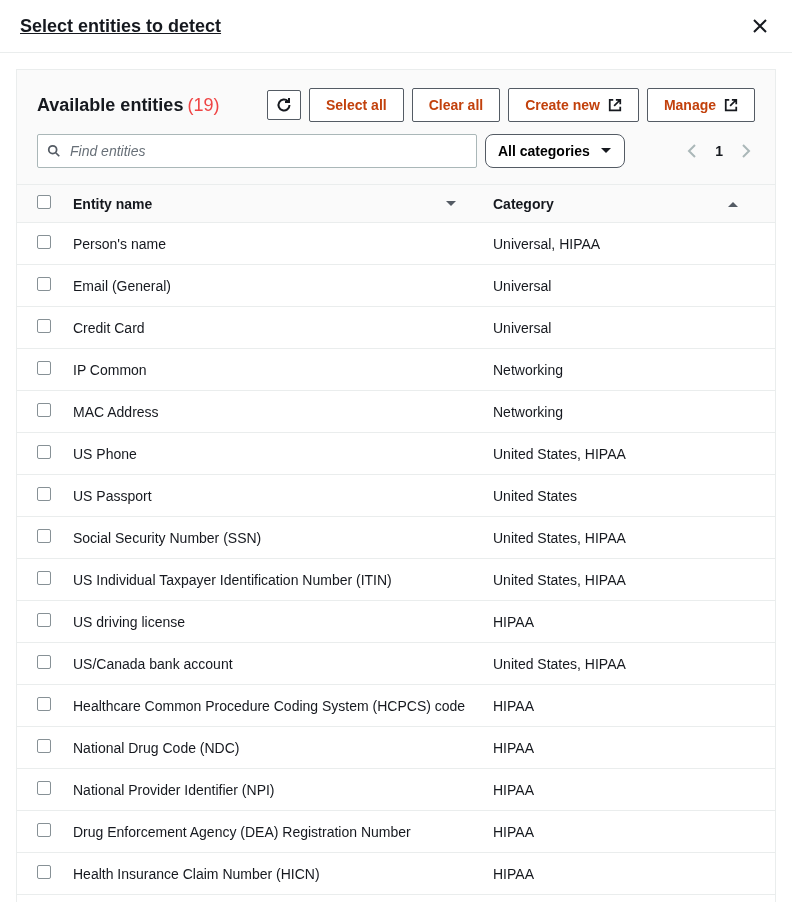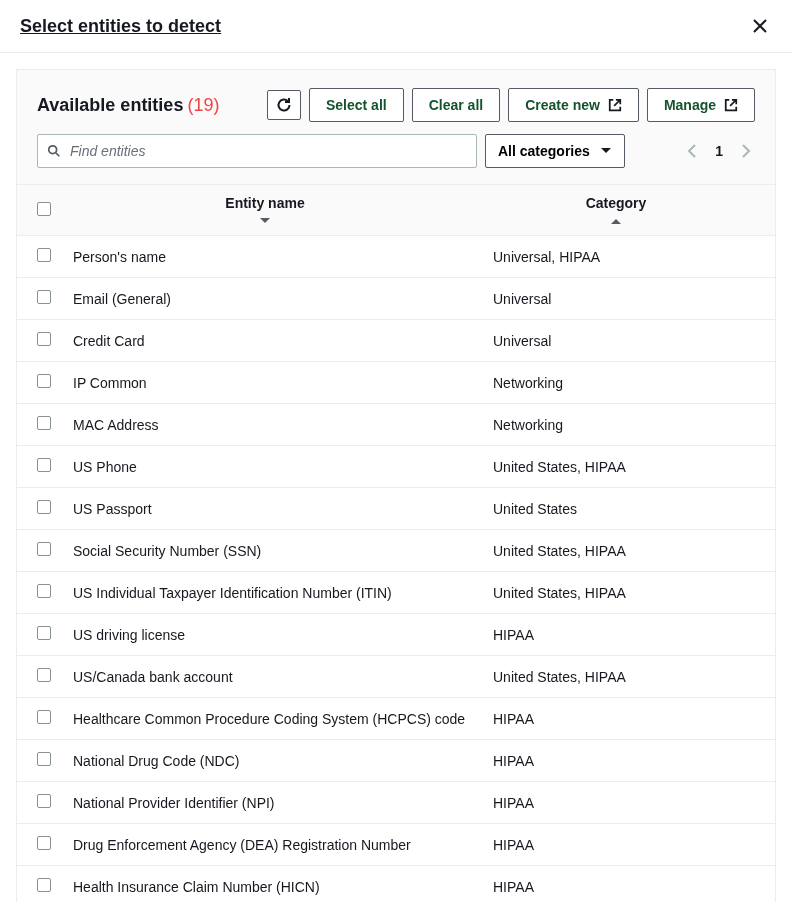--- a/index.html
+++ b/index.html
@@ -56,21 +56,21 @@
       font-weight: 700;
     }
     .panel-count {
       font-size: 18px;
       font-weight: 400;
       color: #ef4444;
     }
     .btn {
       border: 1px solid #545b64;
       background: #fff;
-      color: #14532d;
+      color: #c2410c;
       font-weight: 700;
       font-size: 14px;
       padding: 6px 16px;
       border-radius: 2px;
       cursor: pointer;
       display: inline-flex;
       align-items: center;
       gap: 8px;
       line-height: 20px;
     }
@@ -109,21 +109,21 @@
     .dropdown-btn {
       border: 1px solid #545b64;
       background: #fff;
       padding: 6px 12px;
       font-weight: 700;
       font-size: 14px;
       cursor: pointer;
       display: inline-flex;
       align-items: center;
       gap: 10px;
-      border-radius: 2px;
+      border-radius: 8px;
       line-height: 20px;
     }
     .pager {
       margin-left: auto;
       display: flex;
       align-items: center;
       gap: 14px;
     }
     .pager-btn {
       background: none;
@@ -146,21 +146,21 @@
       font-weight: 700;
       font-size: 14px;
       padding: 10px 20px 10px 0;
       border-bottom: 1px solid #eaeded;
       border-top: 1px solid #eaeded;
       background: #fafafa;
       color: #16191f;
     }
     thead th:first-child { padding-left: 20px; width: 56px; }
     thead th.col-name { width: 420px; }
-    .th-inner { display: flex; align-items: center; justify-content: space-between; gap: 6px; padding-right: 16px; flex-direction: column;}
+    .th-inner { display: flex; align-items: center; justify-content: space-between; gap: 6px; padding-right: 16px;}
     .sort-icon { color: #545b64; display: inline-flex; }
     tbody td {
       padding: 12px 20px 12px 0;
       border-bottom: 1px solid #eaeded;
       font-size: 14px;
       color: #16191f;
       vertical-align: middle;
     }
     tbody td:first-child { padding-left: 20px; width: 56px; }
     .chk {

